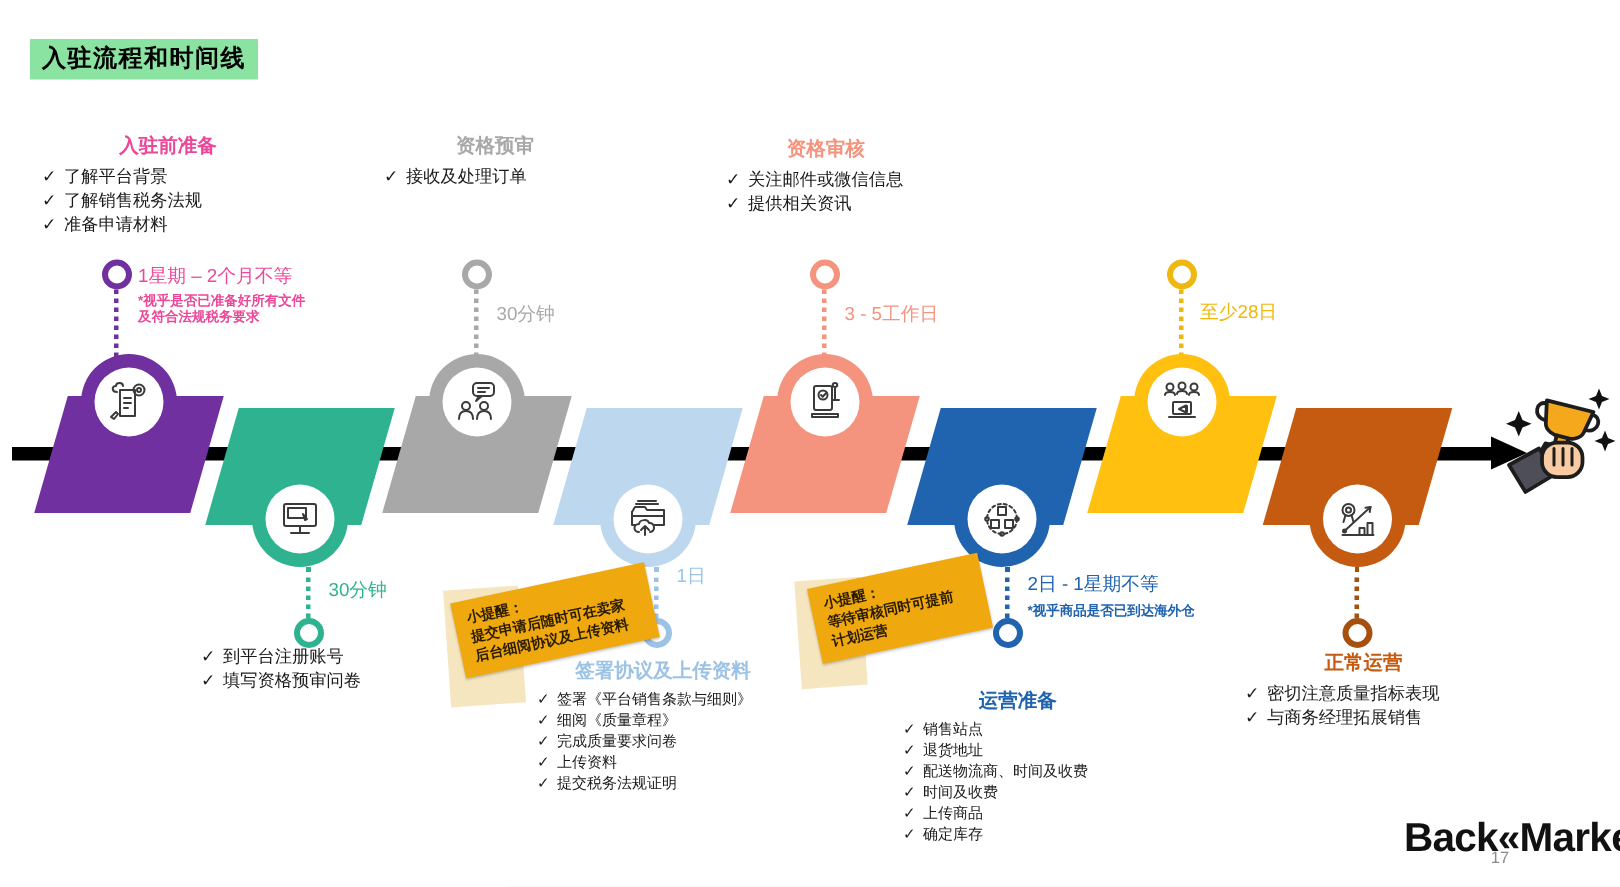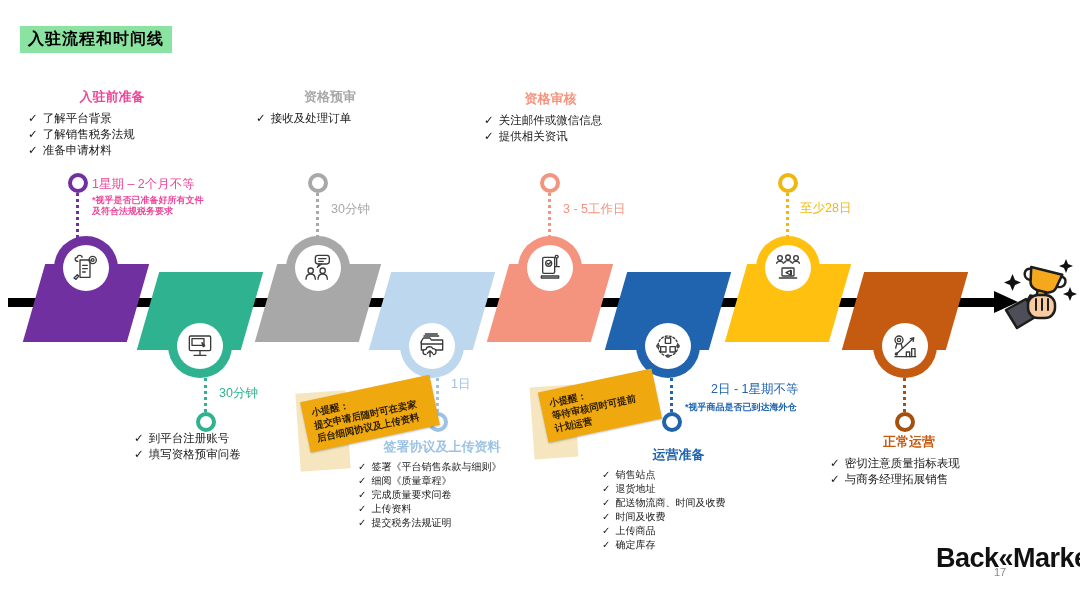--- a/index.html
+++ b/index.html
@@ -220,21 +220,21 @@
   <div class="dotline l4" style="left:436px;top:378px;height:34px;"></div>
   <div class="ring c4" style="left:428px;top:412px;"></div>
   <div class="duration t4" style="left:451px;top:376px;">1日</div>
 
   <div class="ring c5" style="left:540px;top:173px;"></div>
   <div class="dotline l5" style="left:548px;top:193px;height:45px;"></div>
   <div class="duration t5" style="left:563px;top:201px;text-align:center;">3 - 5工作日</div>
 
   <div class="dotline l6" style="left:670px;top:378px;height:34px;"></div>
   <div class="ring c6" style="left:662px;top:412px;"></div>
-  <div class="duration t6" style="left:685px;top:381px;margin-left:26px;">2日 - 1星期不等</div>
+  <div class="duration t6" style="left:685px;top:381px;">2日 - 1星期不等</div>
   <div class="duration-note t6" style="left:685px;top:402px;">
     <div>*视乎商品是否已到达海外仓</div>
   </div>
 
   <div class="ring c7" style="left:778px;top:173px;"></div>
   <div class="dotline l7" style="left:786px;top:193px;height:45px;"></div>
   <div class="duration t7" style="left:800px;top:200px;">至少28日</div>
 
   <div class="dotline l8" style="left:903px;top:378px;height:34px;"></div>
   <div class="ring c8" style="left:895px;top:412px;"></div>
@@ -275,21 +275,21 @@
     <div class="head-title t4">签署协议及上传资料</div>
     <div class="items items-compact">
       <div class="row"><span class="chk">✓</span><span>签署《平台销售条款与细则》</span></div>
       <div class="row"><span class="chk">✓</span><span>细阅《质量章程》</span></div>
       <div class="row"><span class="chk">✓</span><span>完成质量要求问卷</span></div>
       <div class="row"><span class="chk">✓</span><span>上传资料</span></div>
       <div class="row"><span class="chk">✓</span><span>提交税务法规证明</span></div>
     </div>
   </div>
 
-  <div class="head" style="left:596px;top:446px;width:165px;">
+  <div class="head" style="left:596px;top:458px;width:165px;">
     <div class="head-title t6">运营准备</div>
     <div class="items items-compact">
       <div class="row"><span class="chk">✓</span><span>销售站点</span></div>
       <div class="row"><span class="chk">✓</span><span>退货地址</span></div>
       <div class="row"><span class="chk">✓</span><span>配送物流商、时间及收费</span></div>
       <div class="row"><span class="chk">✓</span><span>时间及收费</span></div>
       <div class="row"><span class="chk">✓</span><span>上传商品</span></div>
       <div class="row"><span class="chk">✓</span><span>确定库存</span></div>
     </div>
   </div>

